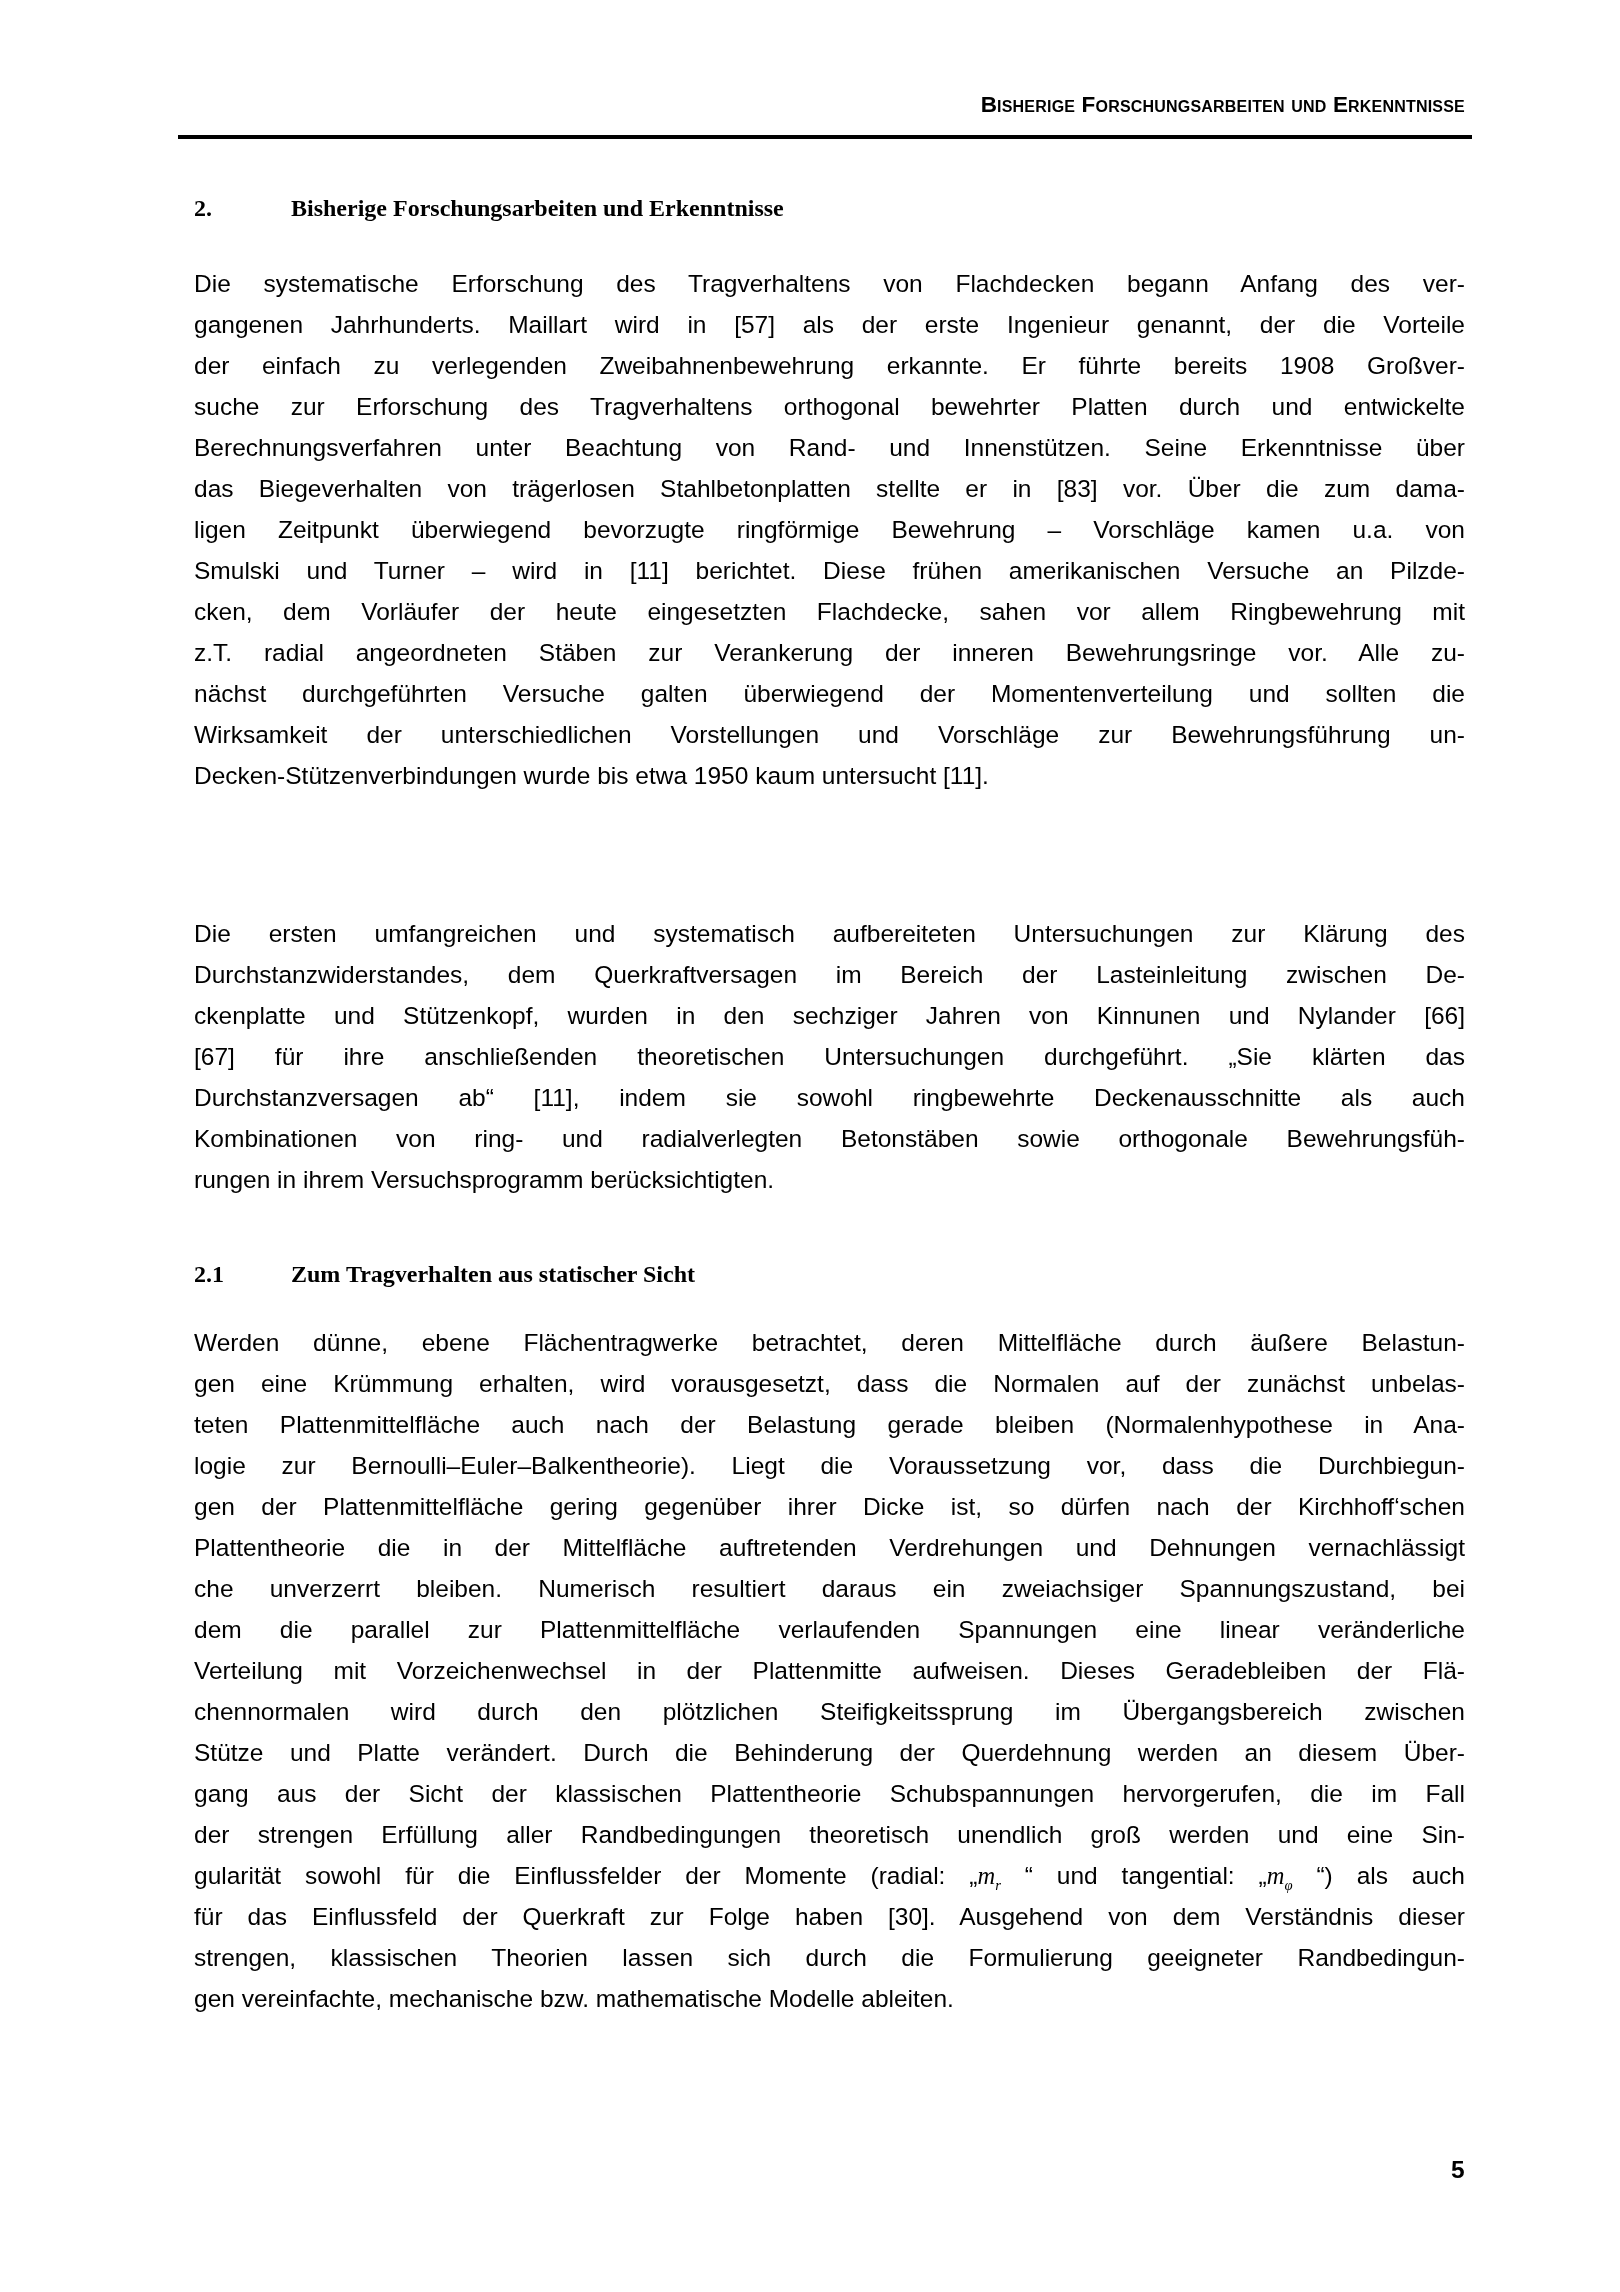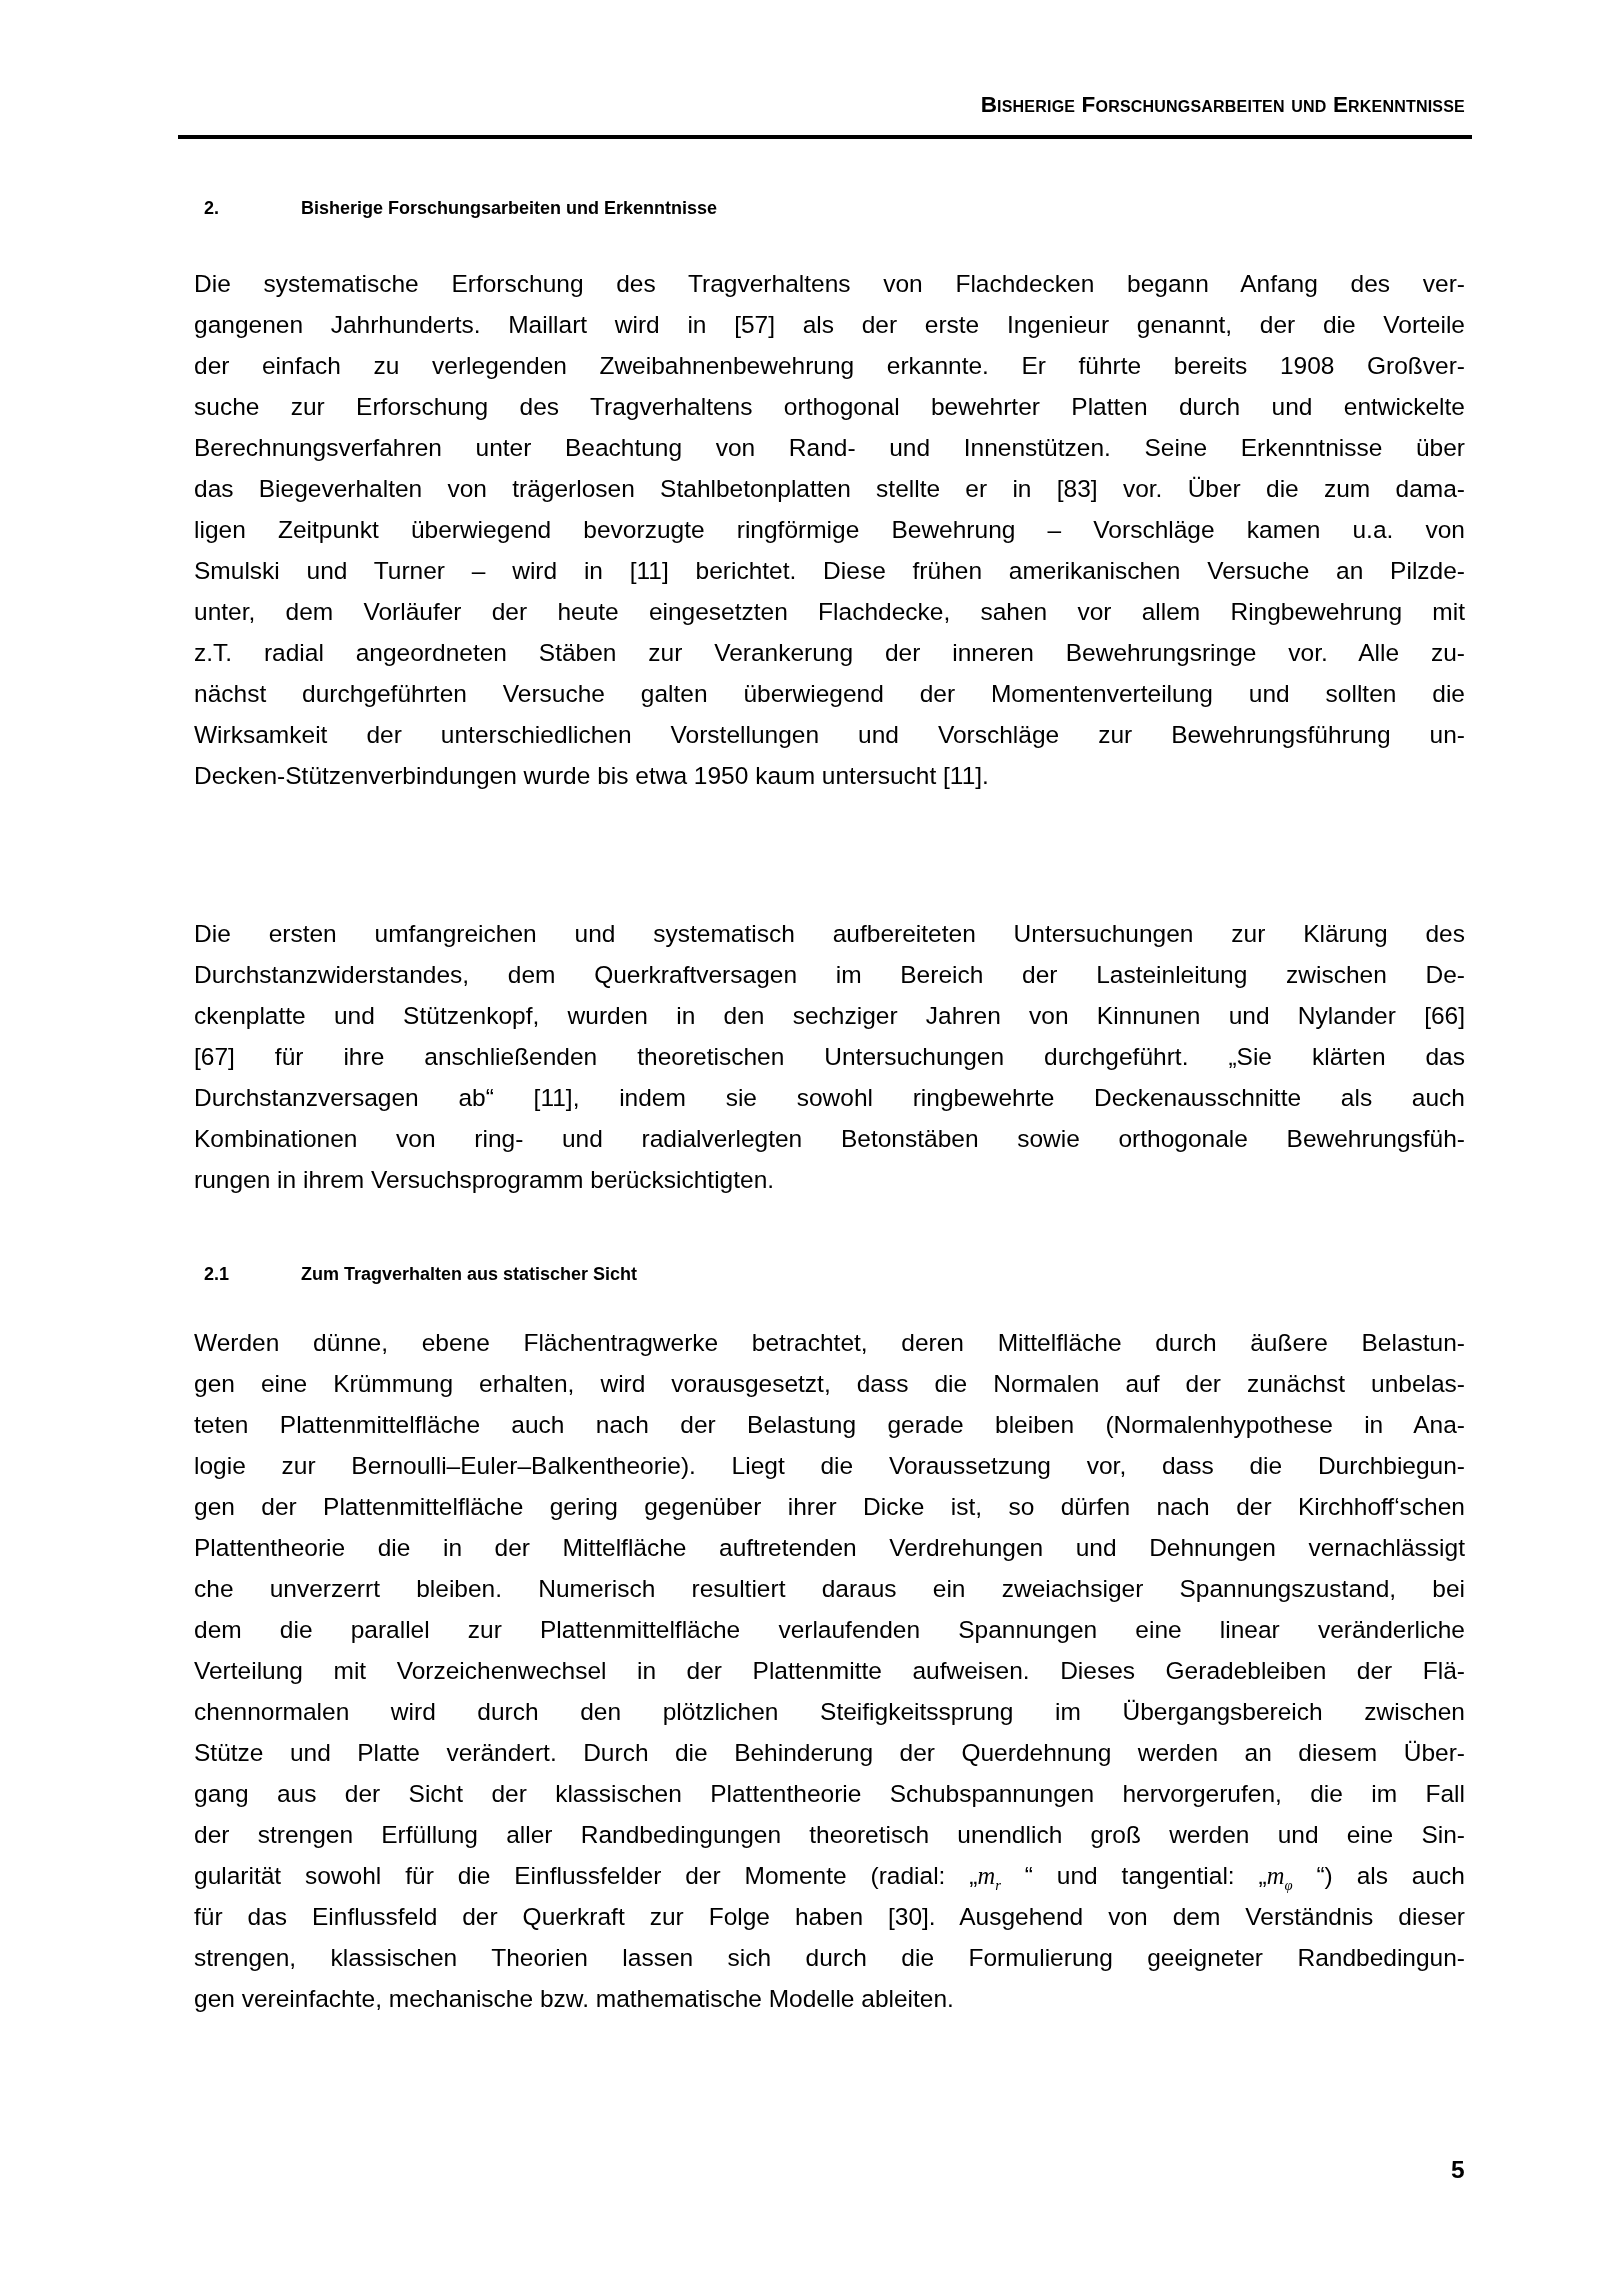--- a/index.html
+++ b/index.html
@@ -29,25 +29,26 @@
     .header-rule {
       position: absolute;
       left: 178px;
       top: 135px;
       width: 1294px;
       height: 3.9px;
       background: #000000;
     }
     .heading {
       position: absolute;
-      left: 204px;
+      left: 194px;
       font-weight: bold;
-      font-size: 18px;
+      font-size: 24px;
       line-height: 33px;
       white-space: nowrap;
+      font-family: Liberation Serif, serif;
     }
     .heading .num {
       display: inline-block;
       width: 97px;
     }
     .para {
       position: absolute;
       left: 194px;
       width: 1271px;
       font-size: 24.5px;
@@ -93,21 +94,21 @@
 
 <div class="para" style="top:263px;">
   <div class="line">Die systematische Erforschung des Tragverhaltens von Flachdecken begann Anfang des ver-</div>
   <div class="line">gangenen Jahrhunderts. Maillart wird in [57] als der erste Ingenieur genannt, der die Vorteile</div>
   <div class="line">der einfach zu verlegenden Zweibahnenbewehrung erkannte. Er führte bereits 1908 Großver-</div>
   <div class="line">suche zur Erforschung des Tragverhaltens orthogonal bewehrter Platten durch und entwickelte</div>
   <div class="line">Berechnungsverfahren unter Beachtung von Rand- und Innenstützen. Seine Erkenntnisse über</div>
   <div class="line">das Biegeverhalten von trägerlosen Stahlbetonplatten stellte er in [83] vor. Über die zum dama-</div>
   <div class="line">ligen Zeitpunkt überwiegend bevorzugte ringförmige Bewehrung – Vorschläge kamen u.a. von</div>
   <div class="line">Smulski und Turner – wird in [11] berichtet. Diese frühen amerikanischen Versuche an Pilzde-</div>
-  <div class="line">unter, dem Vorläufer der heute eingesetzten Flachdecke, sahen vor allem Ringbewehrung mit</div>
+  <div class="line">cken, dem Vorläufer der heute eingesetzten Flachdecke, sahen vor allem Ringbewehrung mit</div>
   <div class="line">z.T. radial angeordneten Stäben zur Verankerung der inneren Bewehrungsringe vor. Alle zu-</div>
   <div class="line">nächst durchgeführten Versuche galten überwiegend der Momentenverteilung und sollten die</div>
   <div class="line">Wirksamkeit der unterschiedlichen Vorstellungen und Vorschläge zur Bewehrungsführung un-</div>
   <div class="line last">Decken-Stützenverbindungen wurde bis etwa 1950 kaum untersucht [11].</div>
 </div>
 
 <div class="para" style="top:869px;margin-top:44px;">
   <div class="line">Die ersten umfangreichen und systematisch aufbereiteten Untersuchungen zur Klärung des</div>
   <div class="line">Durchstanzwiderstandes, dem Querkraftversagen im Bereich der Lasteinleitung zwischen De-</div>
   <div class="line">ckenplatte und Stützenkopf, wurden in den sechziger Jahren von Kinnunen und Nylander [66]</div>

